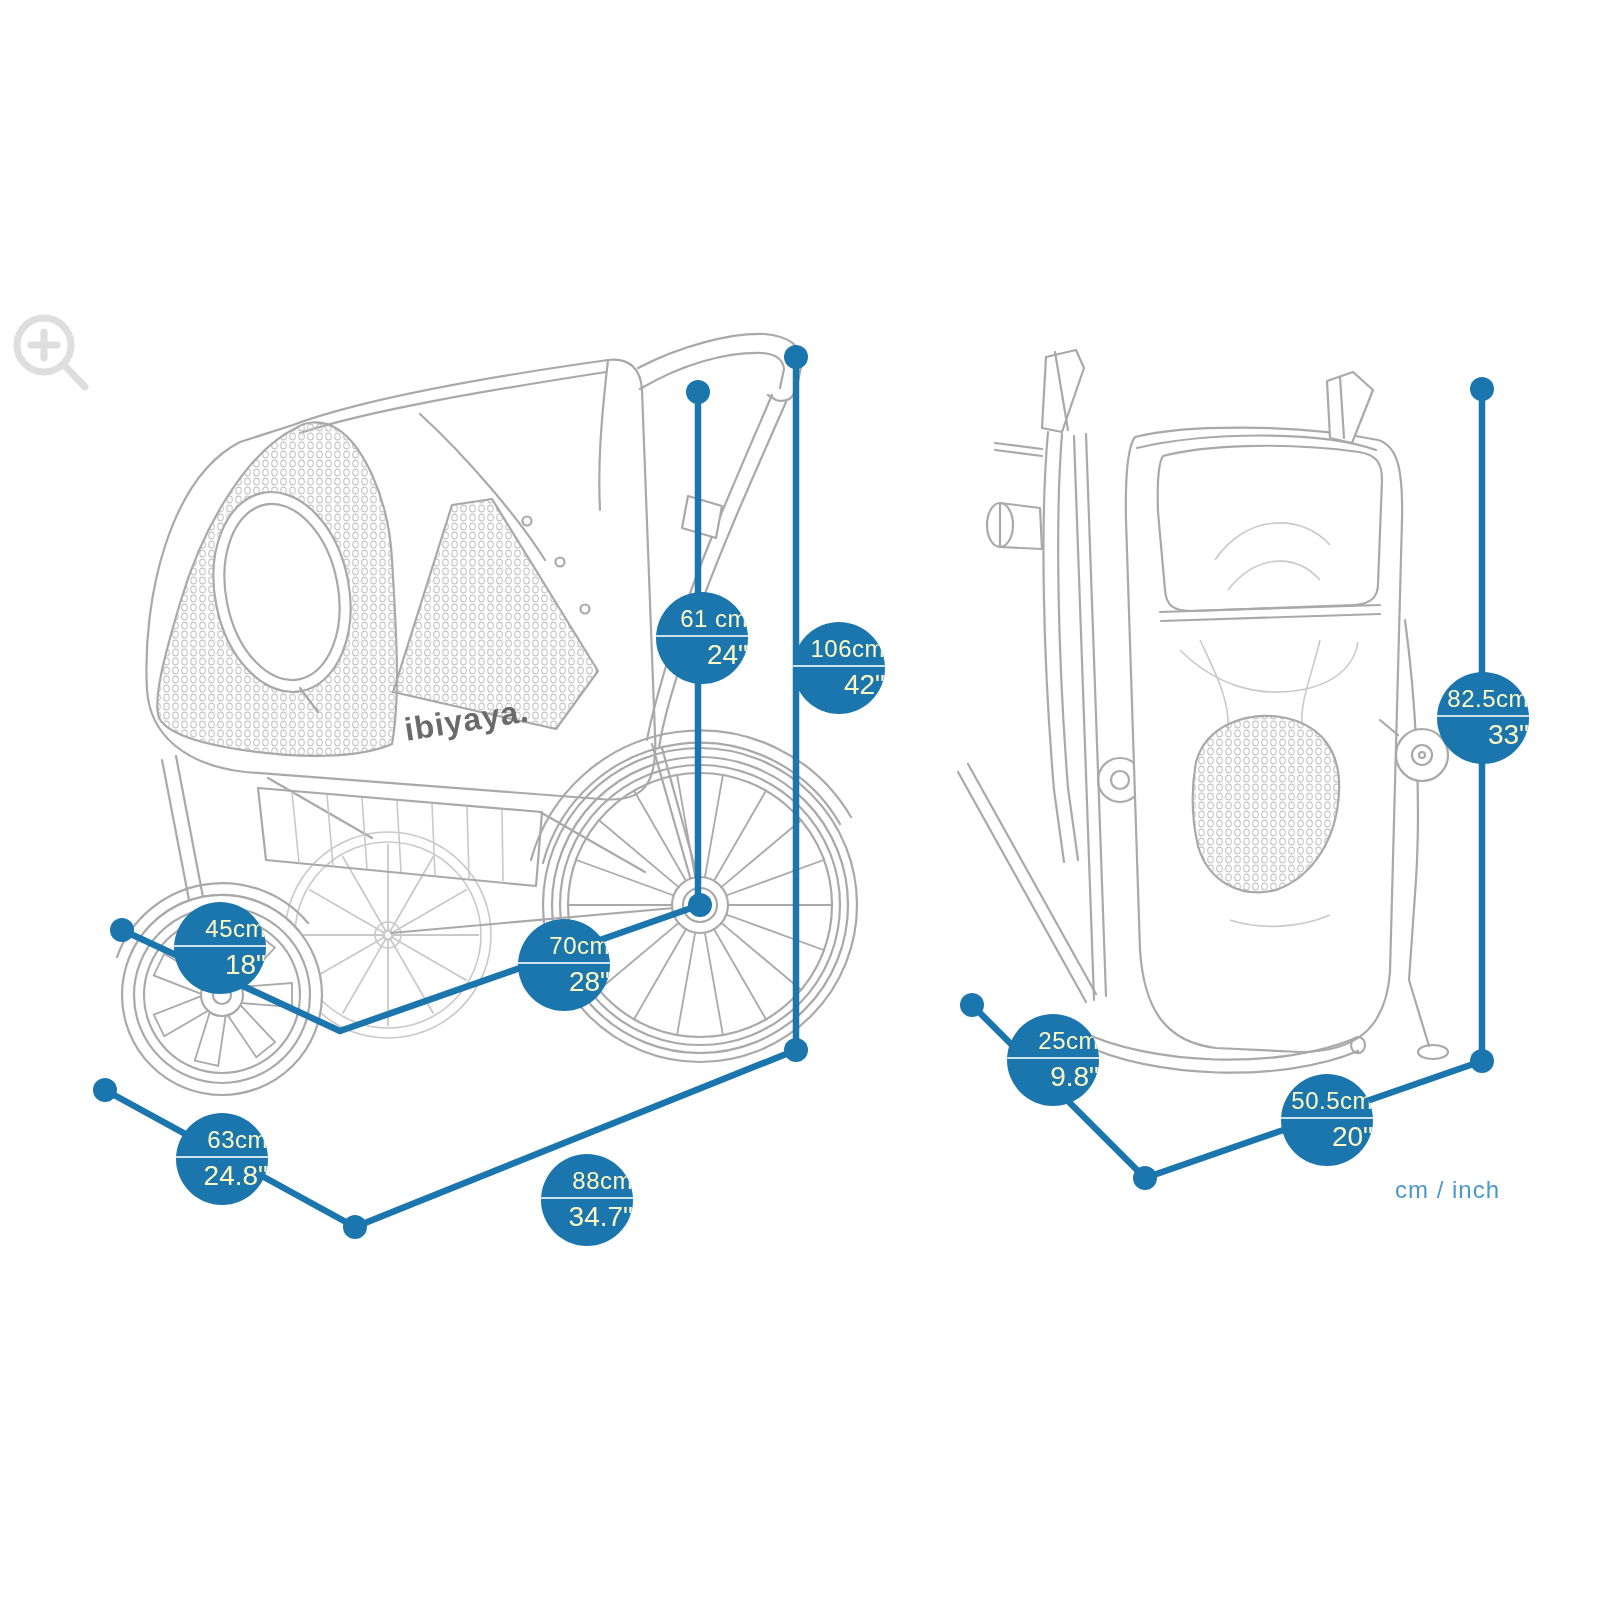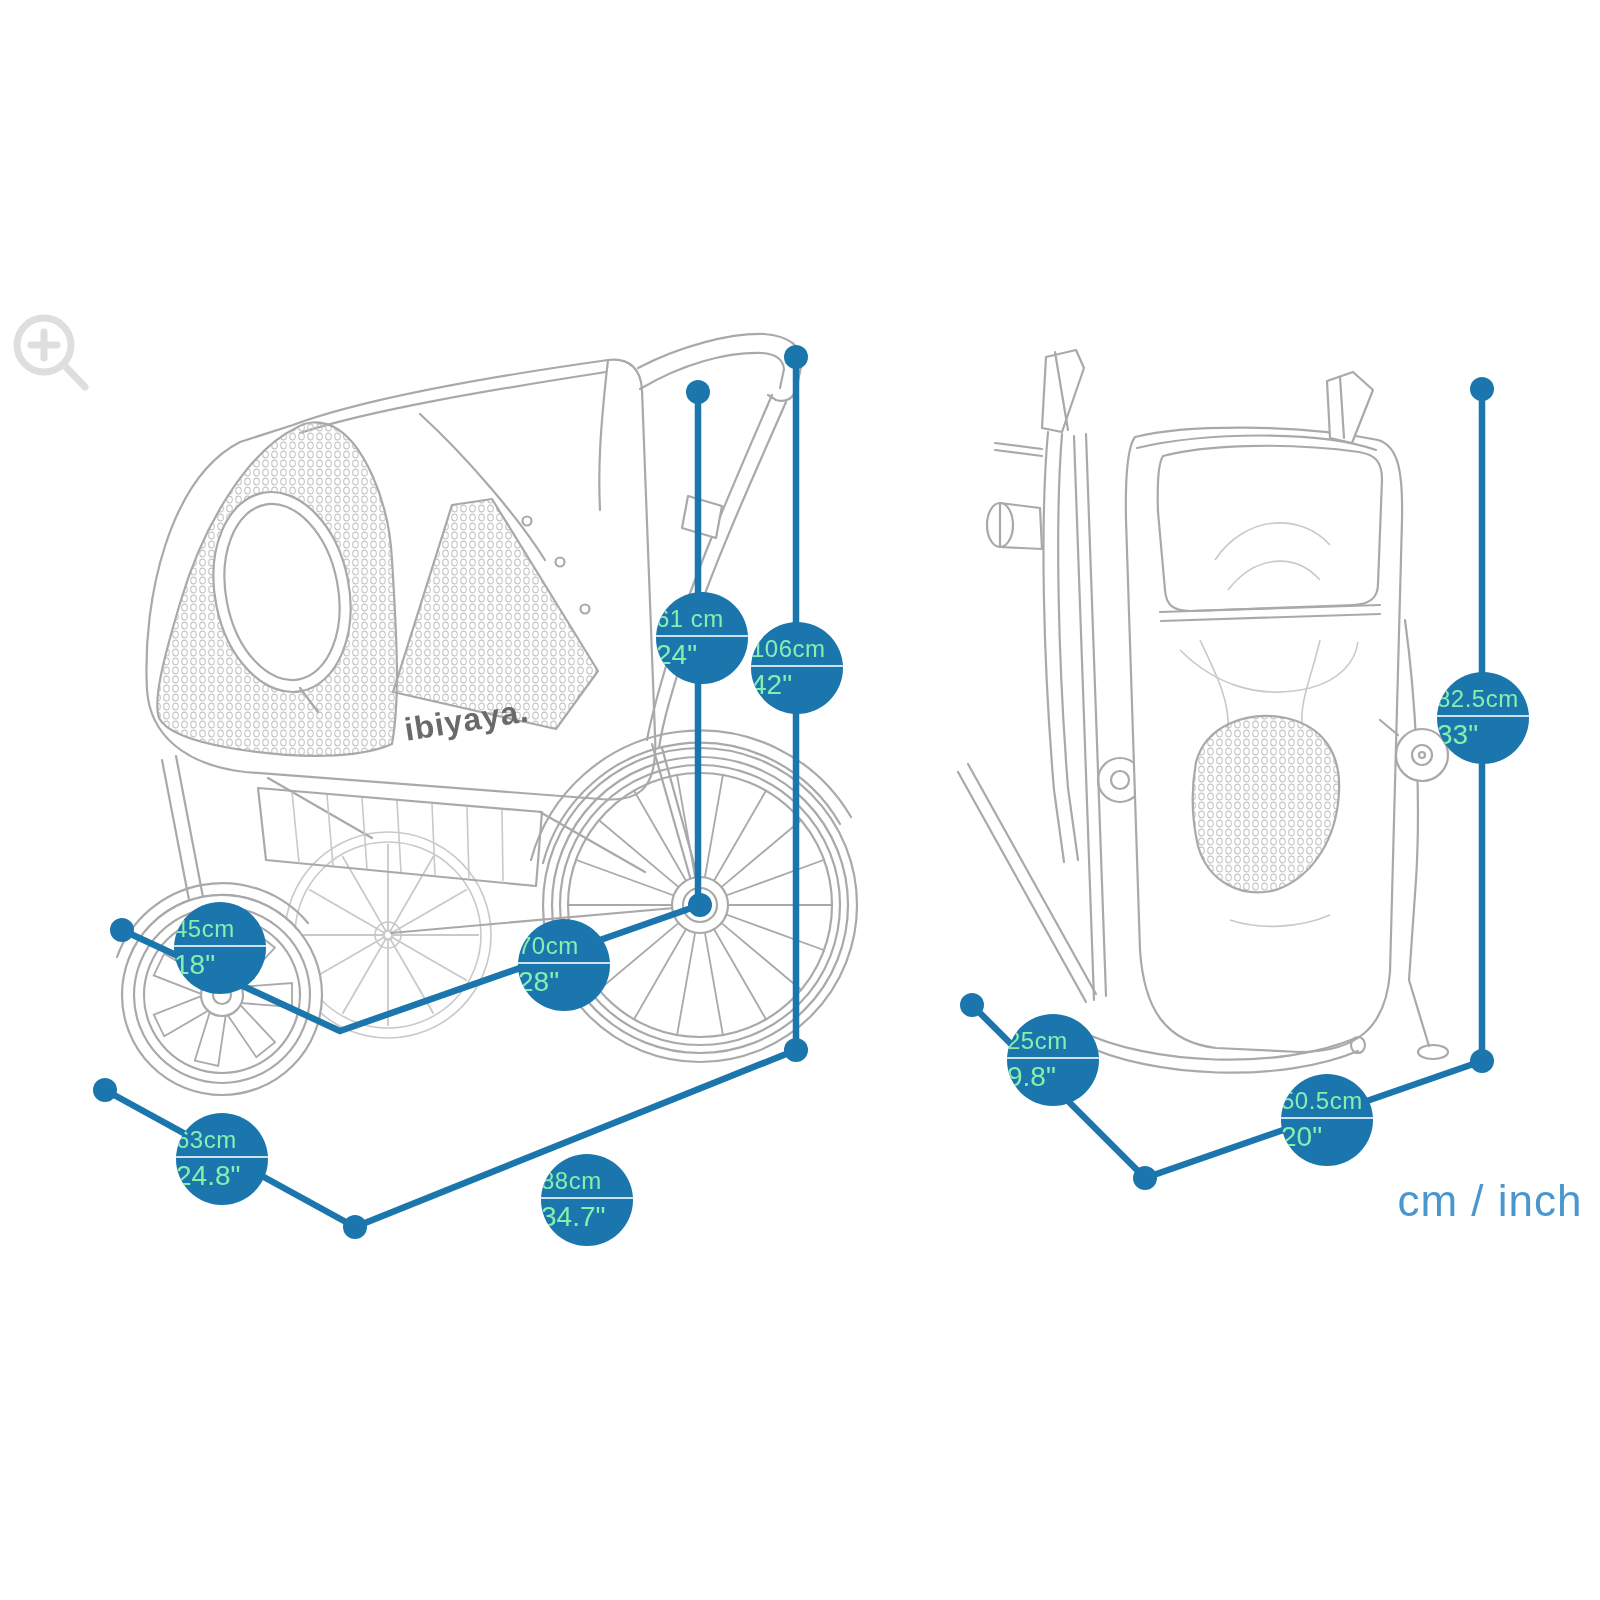--- a/index.html
+++ b/index.html
@@ -17,35 +17,35 @@
   svg.art{position:absolute;left:0;top:0;}
   .artline{stroke:var(--art-gray);fill:none;stroke-width:2.2;stroke-linecap:round;stroke-linejoin:round;}
   .artfill{stroke:var(--art-gray);fill:#ffffff;stroke-width:2.2;stroke-linejoin:round;}
   .meshfill{stroke:var(--art-gray);fill:url(#mesh);stroke-width:2.2;stroke-linejoin:round;}
   .thinline{stroke:var(--art-light);fill:none;stroke-width:1.6;}
   .blue-line{stroke:var(--dim-blue);fill:none;stroke-width:6.5;stroke-linecap:round;stroke-linejoin:round;}
   .blue-dot{fill:var(--dim-blue);stroke:none;}
   .zoomicon{stroke:#dedede;fill:none;stroke-width:7;stroke-linecap:round;}
   .dim-badge{
     position:absolute;width:92px;height:92px;border-radius:50%;
-    background:var(--dim-blue);color:#86efac;display:flex;flex-direction:column;
-    align-items:flex-start;justify-content:center;text-align:center;
+    background:var(--dim-blue);color:#fef9c3;display:flex;flex-direction:column;
+    align-items:flex-end;justify-content:center;text-align:center;
     overflow:hidden;z-index:3;line-height:1;
   }
   .cm-line{font-size:24px;letter-spacing:0.5px;}
   .divider{width:92px;height:2.5px;background:rgba(255,255,255,0.78);margin:4px 0;flex:none;}
   .inch-line{font-size:28px;}
   .brand-logo{
     position:absolute;left:404px;top:702px;z-index:2;
     transform:rotate(-9deg);font-size:32px;font-weight:bold;
     color:var(--logo-gray);letter-spacing:1px;
   }
   .units-note{
     position:absolute;left:1395px;top:1176px;width:190px;z-index:3;
-    text-align:center;font-size:44px;color:var(--note-blue);letter-spacing:1px;
+    text-align:left;font-size:24px;color:var(--note-blue);letter-spacing:1px;
   }
 </style>
 </head>
 <body>
 
 <div class="canvas">
 
   <svg class="art" width="1600" height="1600" viewBox="0 0 1600 1600">
     <defs>
       <pattern id="mesh" width="9" height="9" patternUnits="userSpaceOnUse">
@@ -298,21 +298,21 @@
     </g>
   </svg>
 
   <div class="brand-logo">ibiyaya.</div>
 
   <div class="dim-badge" style="left:656px;top:592px">
     <span class="cm-line">61 cm</span>
     <span class="divider"></span>
     <span class="inch-line">24"</span>
   </div>
-  <div class="dim-badge" style="left:751px;top:622px">
+  <div class="dim-badge" style="left:793px;top:622px">
     <span class="cm-line">106cm</span>
     <span class="divider"></span>
     <span class="inch-line">42"</span>
   </div>
   <div class="dim-badge" style="left:174px;top:902px">
     <span class="cm-line">45cm</span>
     <span class="divider"></span>
     <span class="inch-line">18"</span>
   </div>
   <div class="dim-badge" style="left:518px;top:919px">

